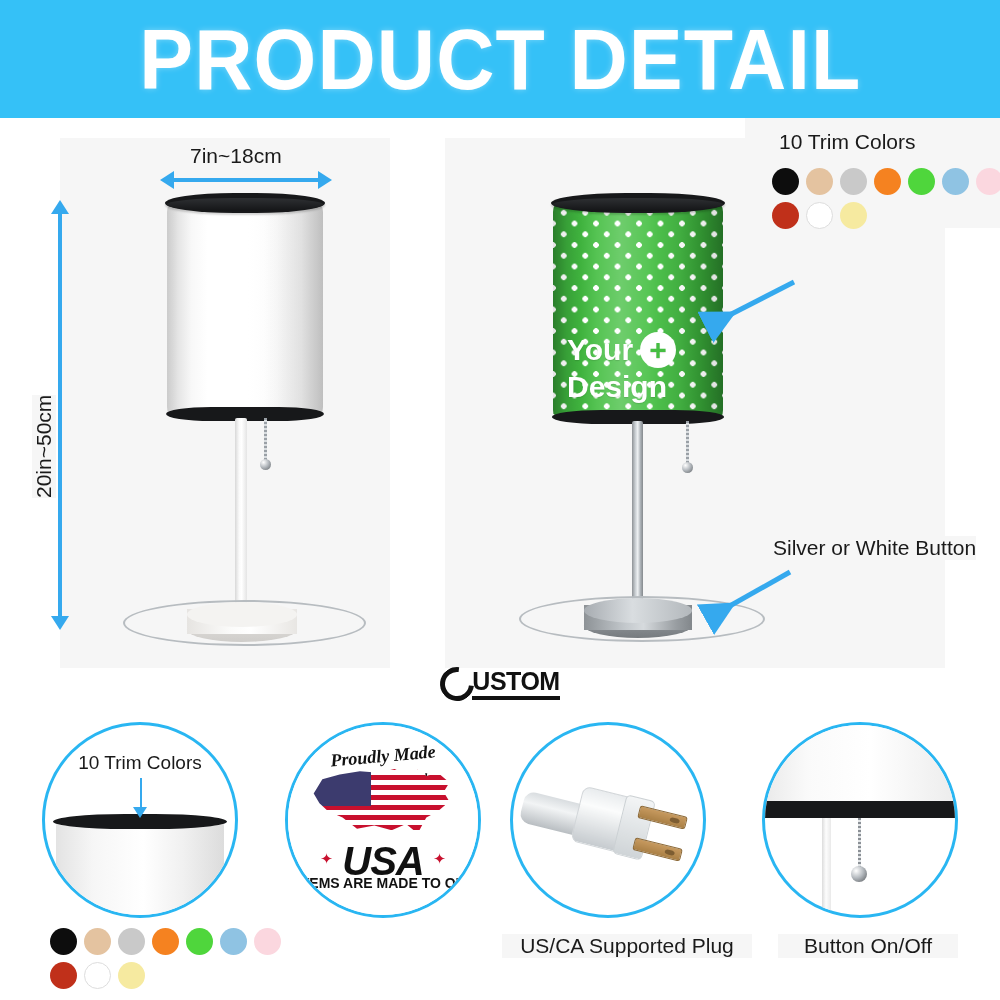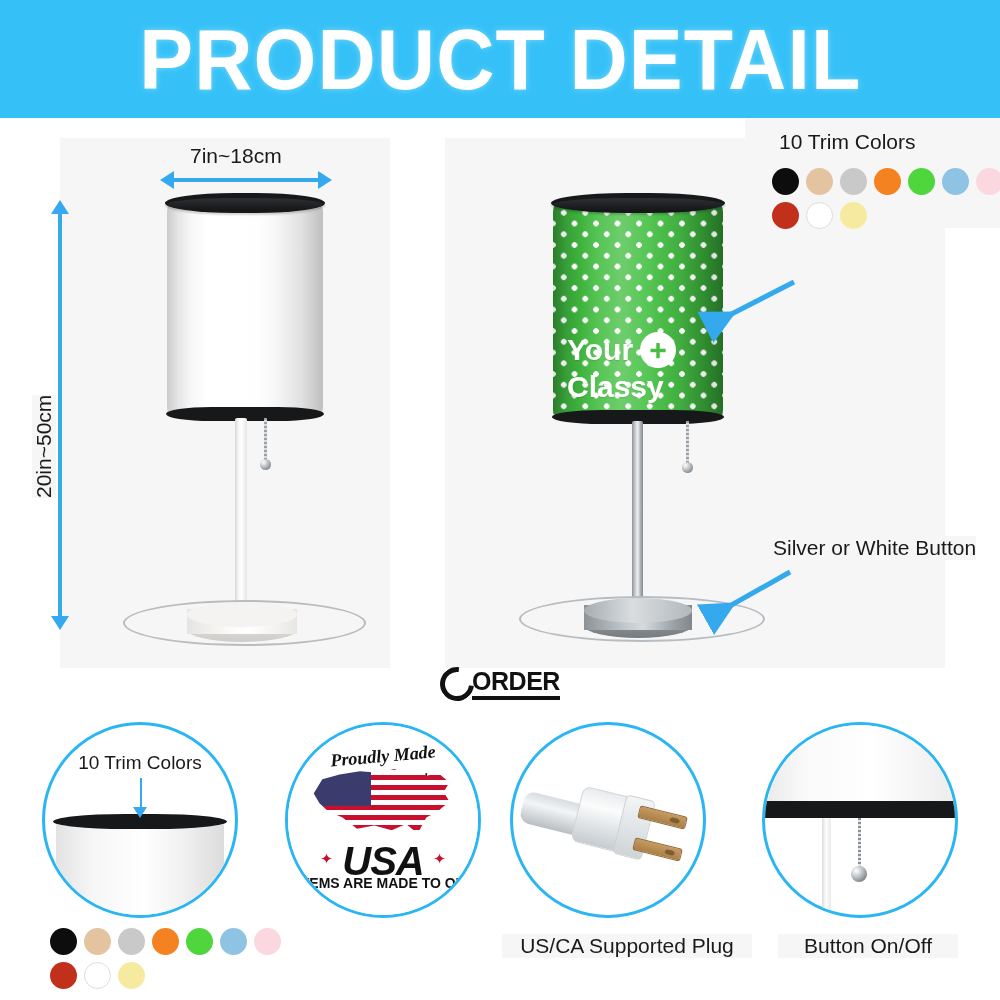--- a/index.html
+++ b/index.html
@@ -345,21 +345,21 @@
       <div class="shade-wrap" style="left:53px; top:84px; width:170px; height:218px;">
         <div class="shade shade-green">
           <div class="shade-gloss"></div>
 
           <div class="design-text" style="left:14px; top:130px; font-size:30px;">
             <div class="design-line">
               <span>Your</span>
               <span class="plus-badge">+</span>
             </div>
             <div class="design-line" style="margin-top:4px;">
-              <span>Classy</span>
+              <span>Design</span>
             </div>
           </div>
         </div>
         <div class="trim-bottom" style="bottom:-4px;"></div>
         <div class="trim-top" style="top:-9px;">
           <div class="trim-top-inner"></div>
         </div>
       </div>
 
       <div class="chain" style="left:186px; top:303px; height:43px;"></div>
@@ -409,21 +409,21 @@
             <path d="M7,0 L7,7 L0,3.5 z" fill="#35a9ee"></path>
           </marker>
         </defs>
         <line x1="100" y1="14" x2="22" y2="58" stroke="#35a9ee" stroke-width="5" marker-end="url(#mkB)"></line>
       </svg>
     </div>
   </div>
 
   <div class="brand" style="top:662px; height:44px;">
     <span class="brand-c"></span>
-    <span class="brand-witch">ORDER</span>
+    <span class="brand-witch">USTOM</span>
   </div>
 
   <div class="feature" style="left:40px; top:722px; width:220px; height:270px;">
     <div class="circle" style="left:2px; top:0px; width:196px; height:196px;">
       <div class="tc-shade"></div>
       <div class="tc-trim"></div>
       <div class="tc-label">10 Trim Colors</div>
       <div class="tc-arrow-shaft"></div>
       <div class="tc-arrow-head"></div>
     </div>

